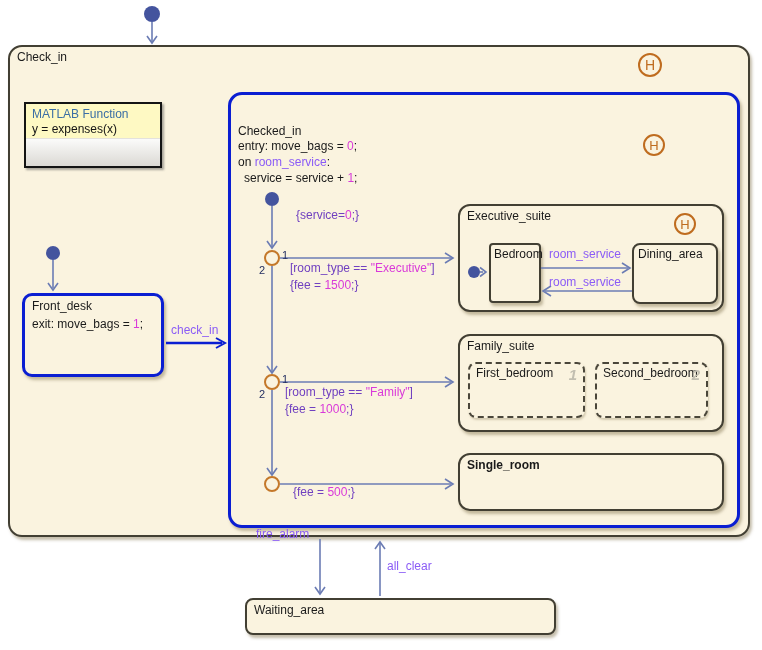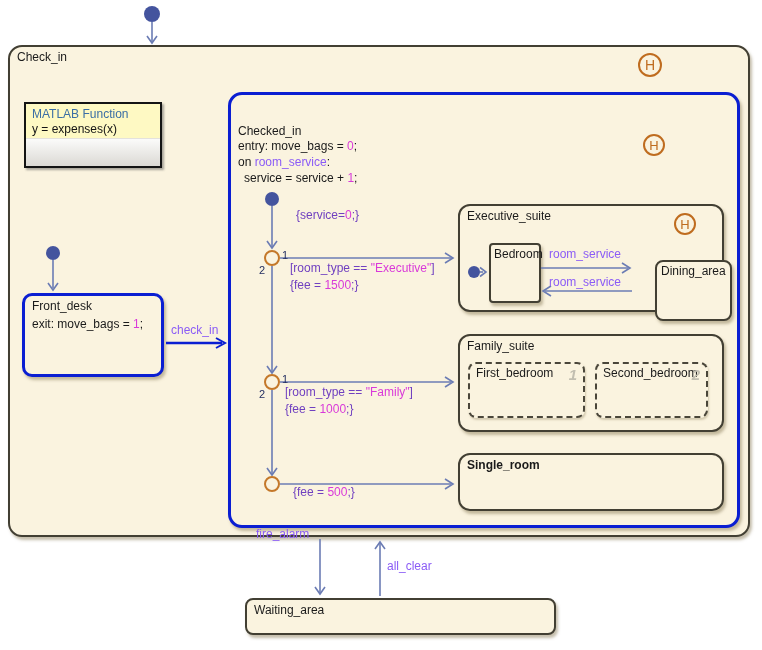--- a/index.html
+++ b/index.html
@@ -64,21 +64,21 @@
     <div class="body-line"><span>on </span><span class="ev">room_service</span><span>:</span></div>
     <div class="body-line indent"><span>service = service + </span><span class="lit">1</span><span>;</span></div>
   </div>
 
   <div class="state" style="left:458px;top:204px;width:266px;height:108px;">
     <div class="title">Executive_suite</div>
   </div>
   <div class="state" style="left:489px;top:243px;width:52px;height:60px;border-radius:4px;">
     <div class="title" style="padding:2px 3px;">Bedroom</div>
   </div>
-  <div class="state" style="left:632px;top:260px;width:77px;height:61px;border-radius:8px;margin-left:23px;">
+  <div class="state" style="left:632px;top:243px;width:86px;height:61px;border-radius:8px;">
     <div class="title" style="padding:2px 4px;">Dining_area</div>
   </div>
 
   <div class="state" style="left:458px;top:334px;width:266px;height:98px;">
     <div class="title">Family_suite</div>
   </div>
   <div class="state dashed" style="left:468px;top:362px;width:117px;height:56px;border-radius:8px;">
     <div class="title" style="padding:2px 6px;">First_bedroom</div>
     <div class="pnum">1</div>
   </div>

